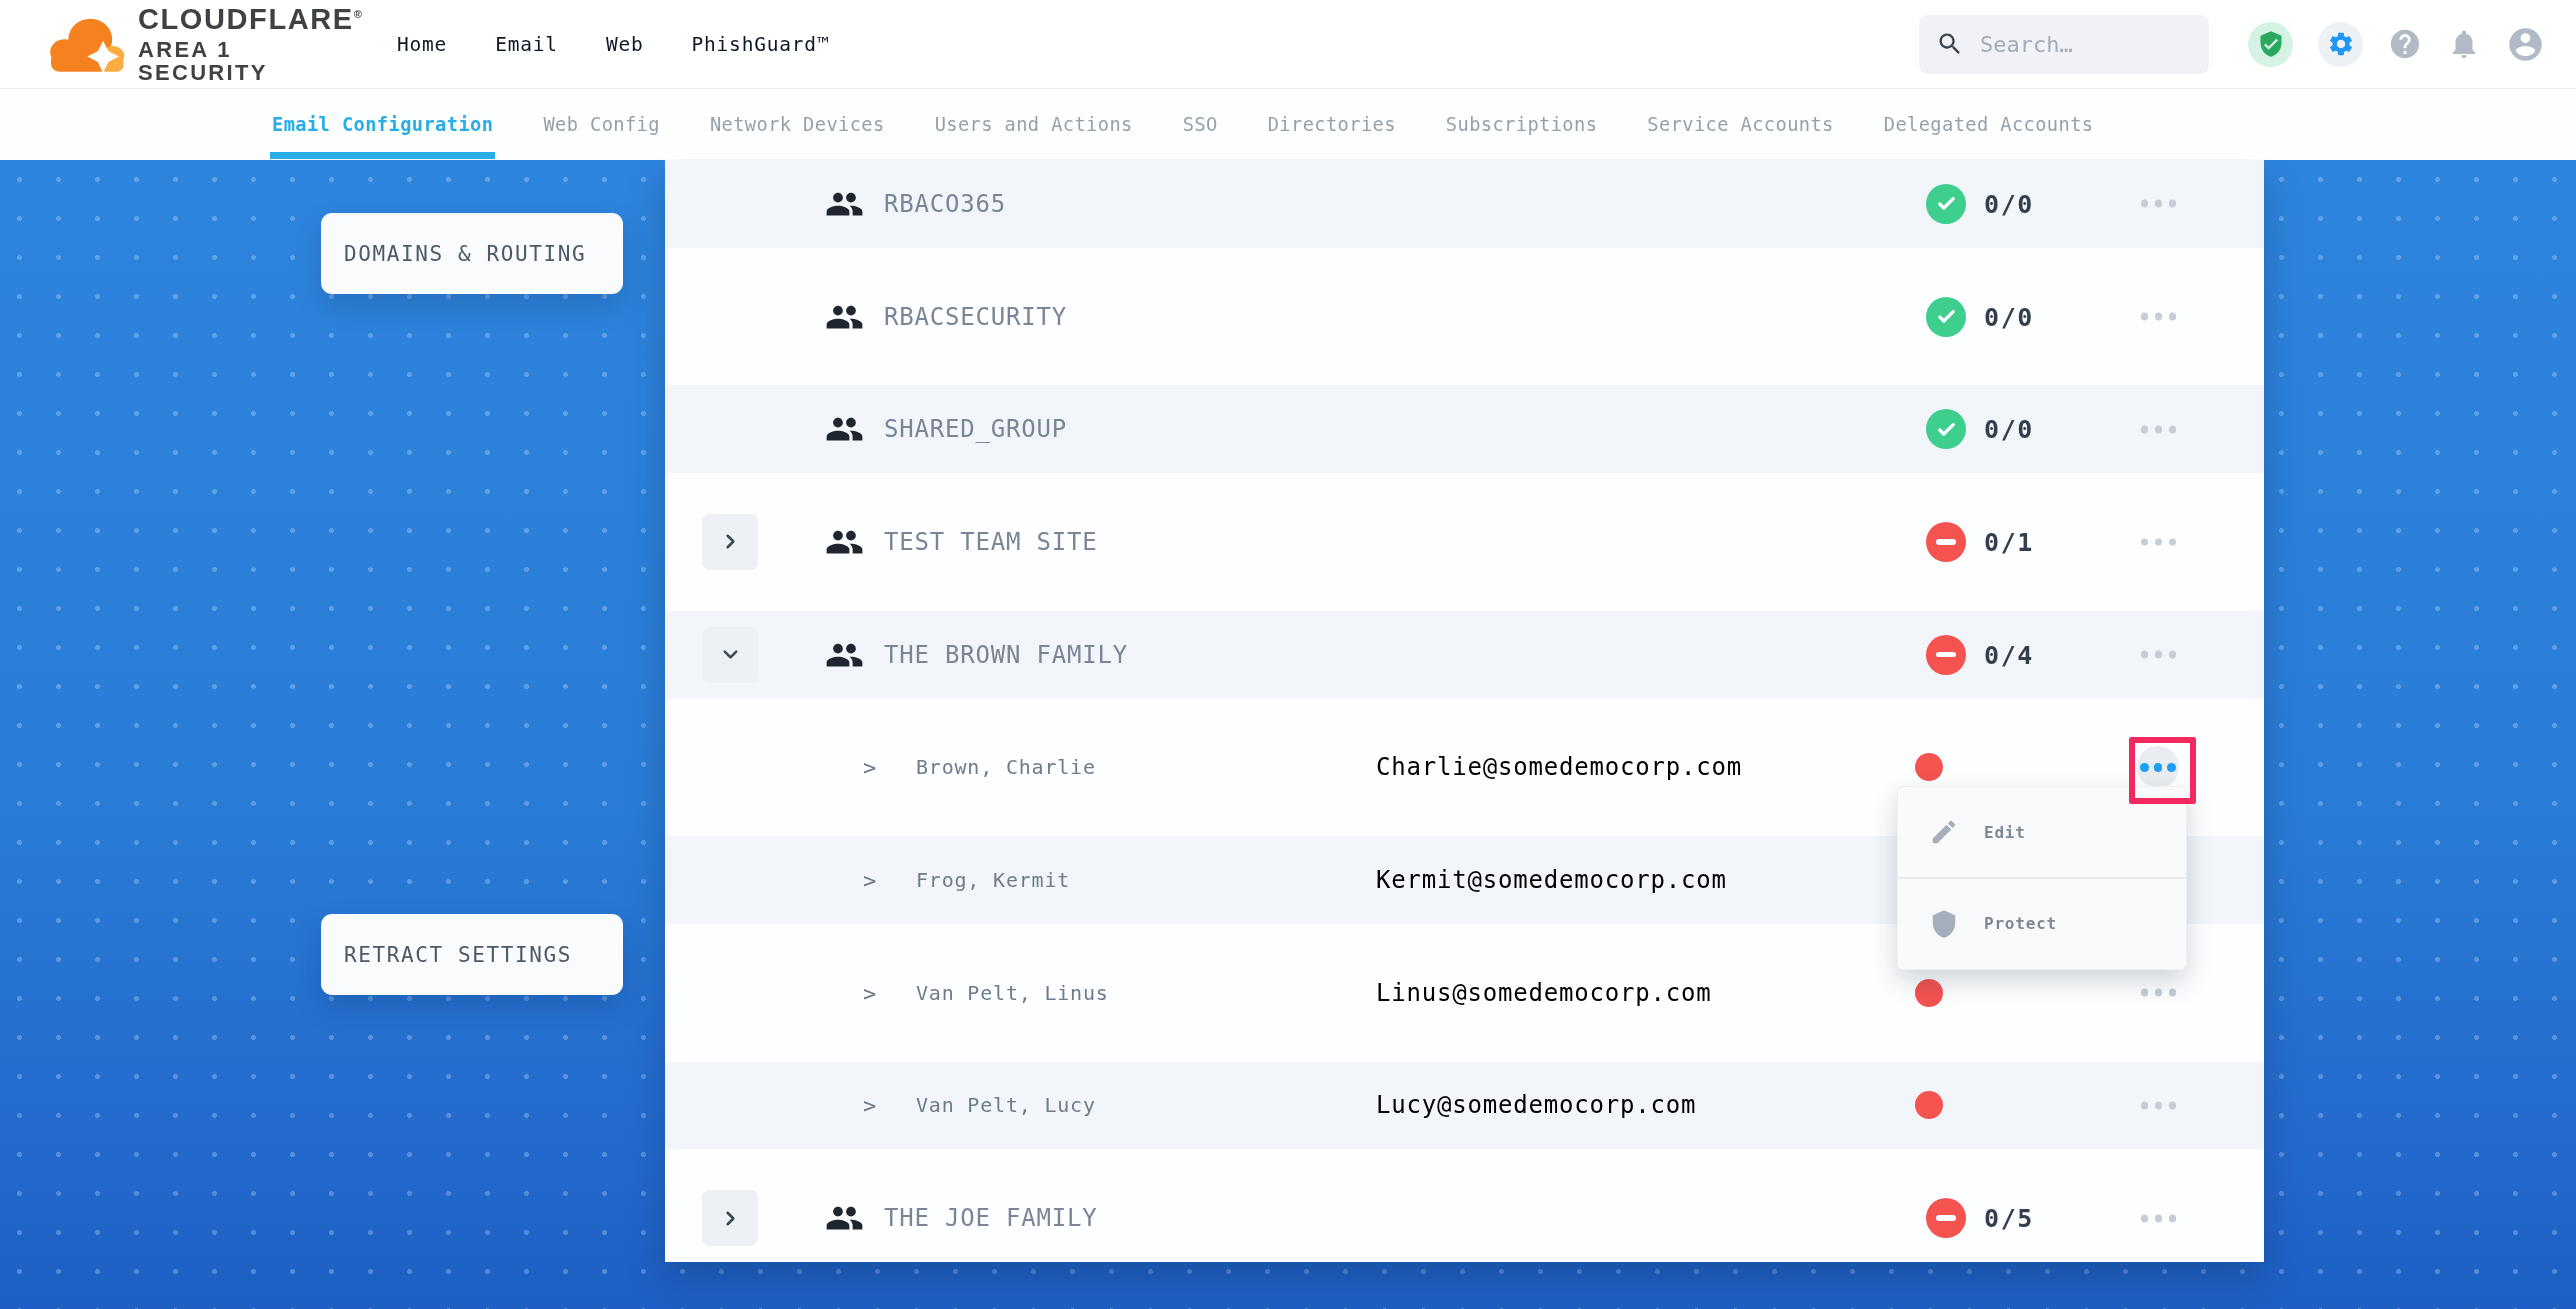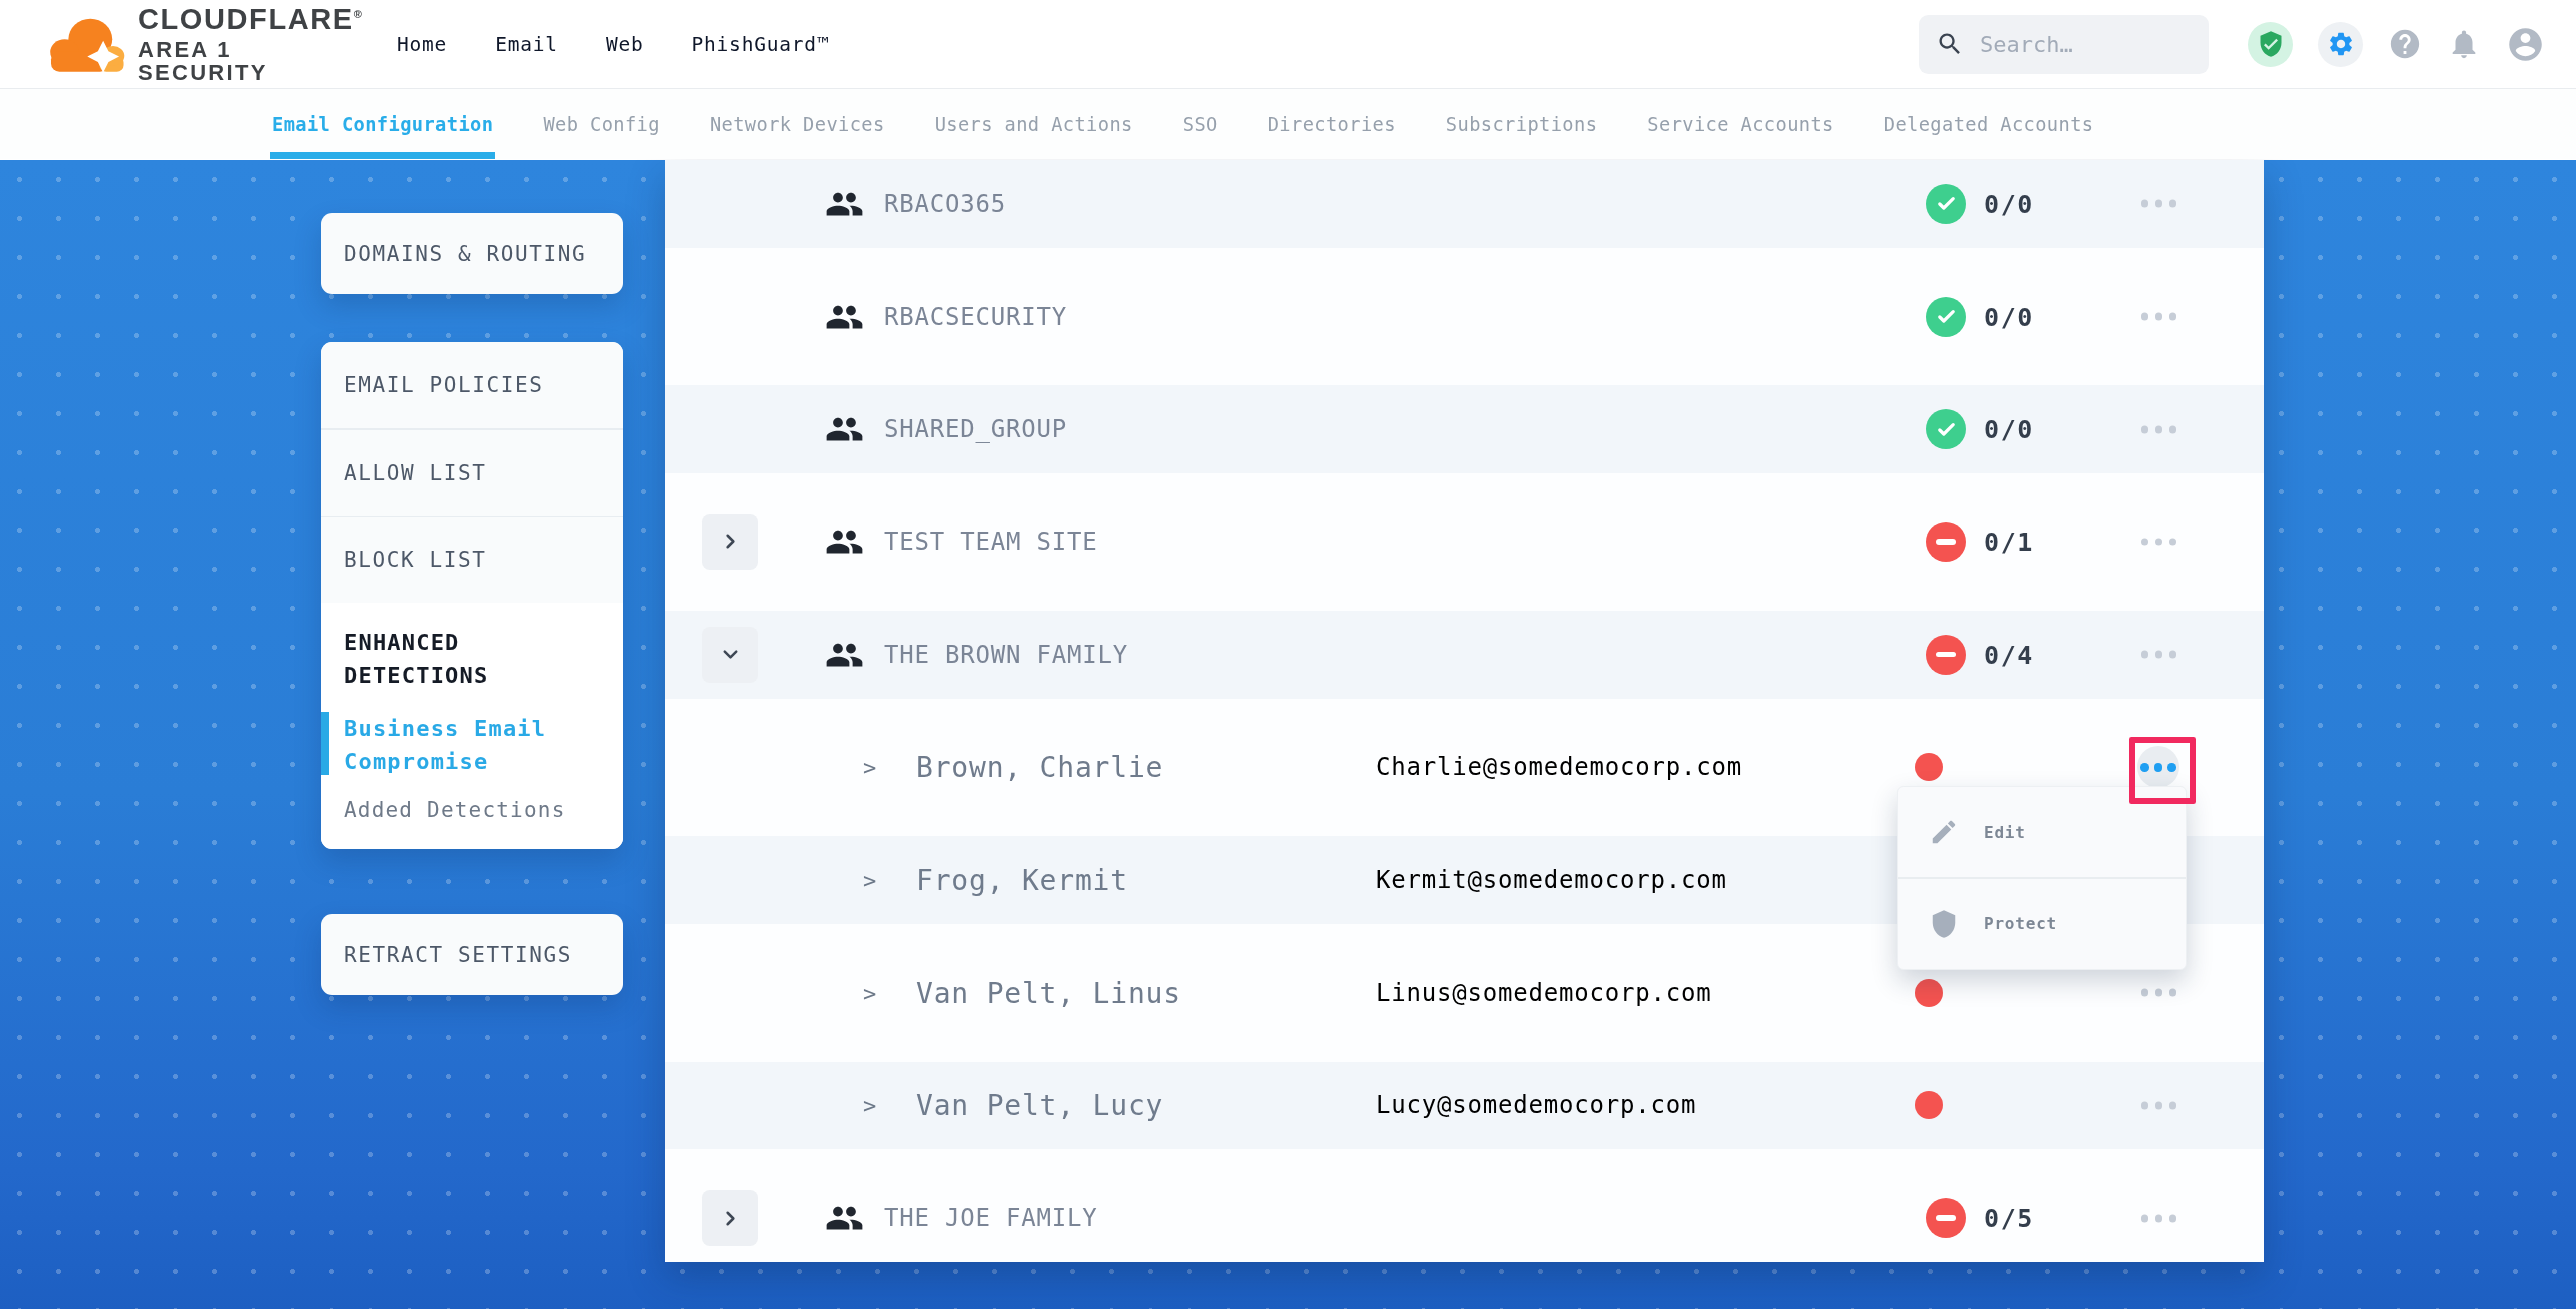--- a/index.html
+++ b/index.html
@@ -96,21 +96,21 @@
   .expander{
     left:37px;width:56px;height:56px;border-radius:7.8px;background:#edf0f4;cursor:pointer;
     display:flex;align-items:center;justify-content:center;
   }
   .expander svg{width:23px;height:23px;color:#3e4754;}
   .expander.expanded svg{transform:rotate(90deg);}
   .people{left:160px;width:39px;height:39px;color:#20262f;}
   .people svg{width:39px;height:39px;}
   .gname{left:219px;font-size:24px;color:#7b8596;letter-spacing:0.8px;white-space:nowrap;}
   .sub-chevron{left:198px;font-size:22px;color:#6c7888;}
-  .sub-name{left:251px;font-size:28px;color:#6f7b8c;letter-spacing:0.8px;white-space:nowrap;}
+  .sub-name{left:251px;font-size:20px;color:#6f7b8c;letter-spacing:0.8px;white-space:nowrap;}
   .email{left:711px;font-size:24px;color:#000000;letter-spacing:0.8px;white-space:nowrap;}
   .status-circle{
     left:1261px;width:40px;height:40px;border-radius:50%;
     display:flex;align-items:center;justify-content:center;
   }
   .status-ok{background:#3ecf8e;}
   .status-blocked{background:#f45350;}
   .status-circle svg{width:23px;height:23px;color:#ffffff;}
   .minus-bar{width:20px;height:5.4px;border-radius:3.1px;background:#ffffff;}
   .red-dot{left:1250px;width:28px;height:28px;border-radius:50%;background:#f45350;}
@@ -212,35 +212,20 @@
       <div class="tab">Service Accounts</div>
       <div class="tab">Delegated Accounts</div>
     </nav>
 
   <div class="content">
 
     <div class="side-card card-domains">
       <span class="side-label">DOMAINS &amp; ROUTING</span>
     </div>
 
-    <div class="side-card card-policies">
-      <div class="policy-item">EMAIL POLICIES</div>
-      <div class="policy-div"></div>
-      <div class="policy-item">ALLOW LIST</div>
-      <div class="policy-div"></div>
-      <div class="policy-item">BLOCK LIST</div>
-      <div class="enhanced-section">
-        <div class="enhanced-title">ENHANCED DETECTIONS</div>
-        <div class="enhanced-active">
-          <span class="active-bar"></span>
-          <span>Business Email Compromise</span>
-        </div>
-        <div class="enhanced-secondary">Added Detections</div>
-      </div>
-    </div>
 
     <div class="side-card card-retract">
       <span class="side-label">RETRACT SETTINGS</span>
     </div>
 
     <div class="group-table" id="group-table">
         <div class="row alt">
           <div class="people"><svg viewBox="0 0 24 24" fill="currentColor">
               <path d="M16 11c1.66 0 2.99-1.34 2.99-3S17.66 5 16 5c-1.66 0-3 1.34-3 3s1.34 3 3 3zm-8 0c1.66 0 2.99-1.34 2.99-3S9.66 5 8 5C6.34 5 5 6.34 5 8s1.34 3 3 3zm0 2c-2.33 0-7 1.17-7 3.5V19h14v-2.5c0-2.33-4.67-3.5-7-3.5zm8 0c-.29 0-.62.02-.97.05 1.16.84 1.97 1.97 1.97 3.45V19h6v-2.5c0-2.33-4.67-3.5-7-3.5z"></path>
             </svg></div>

